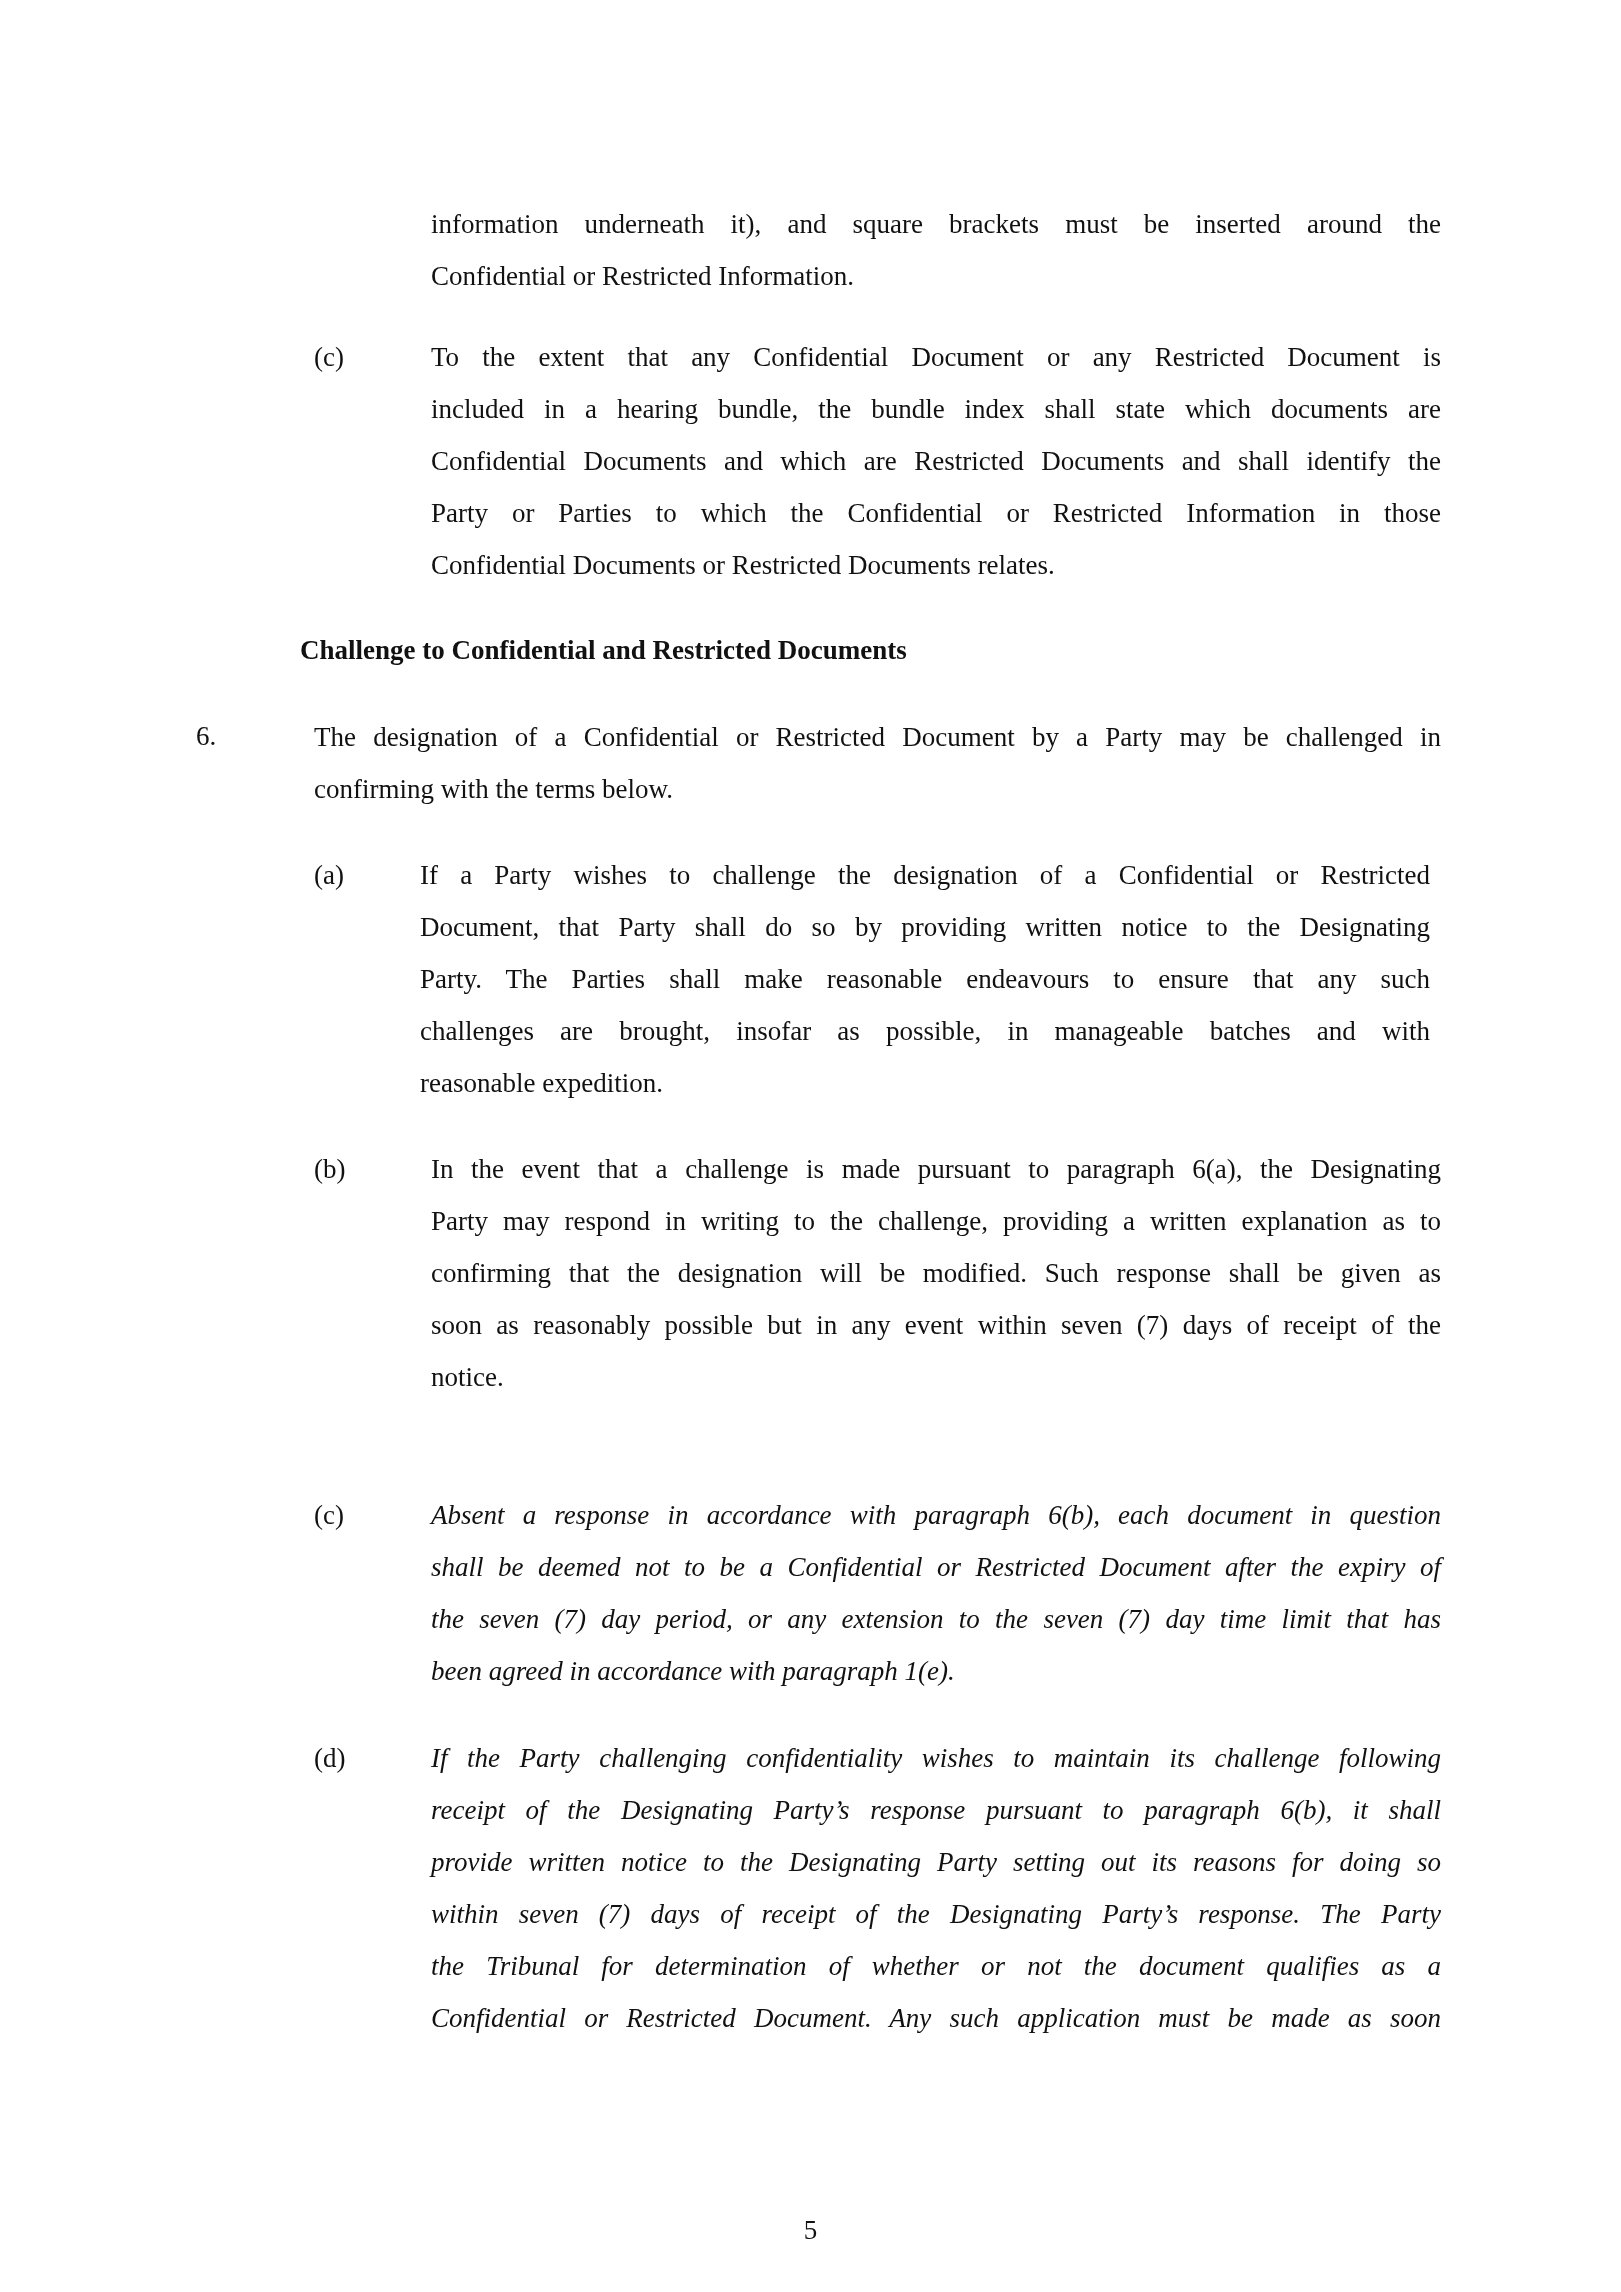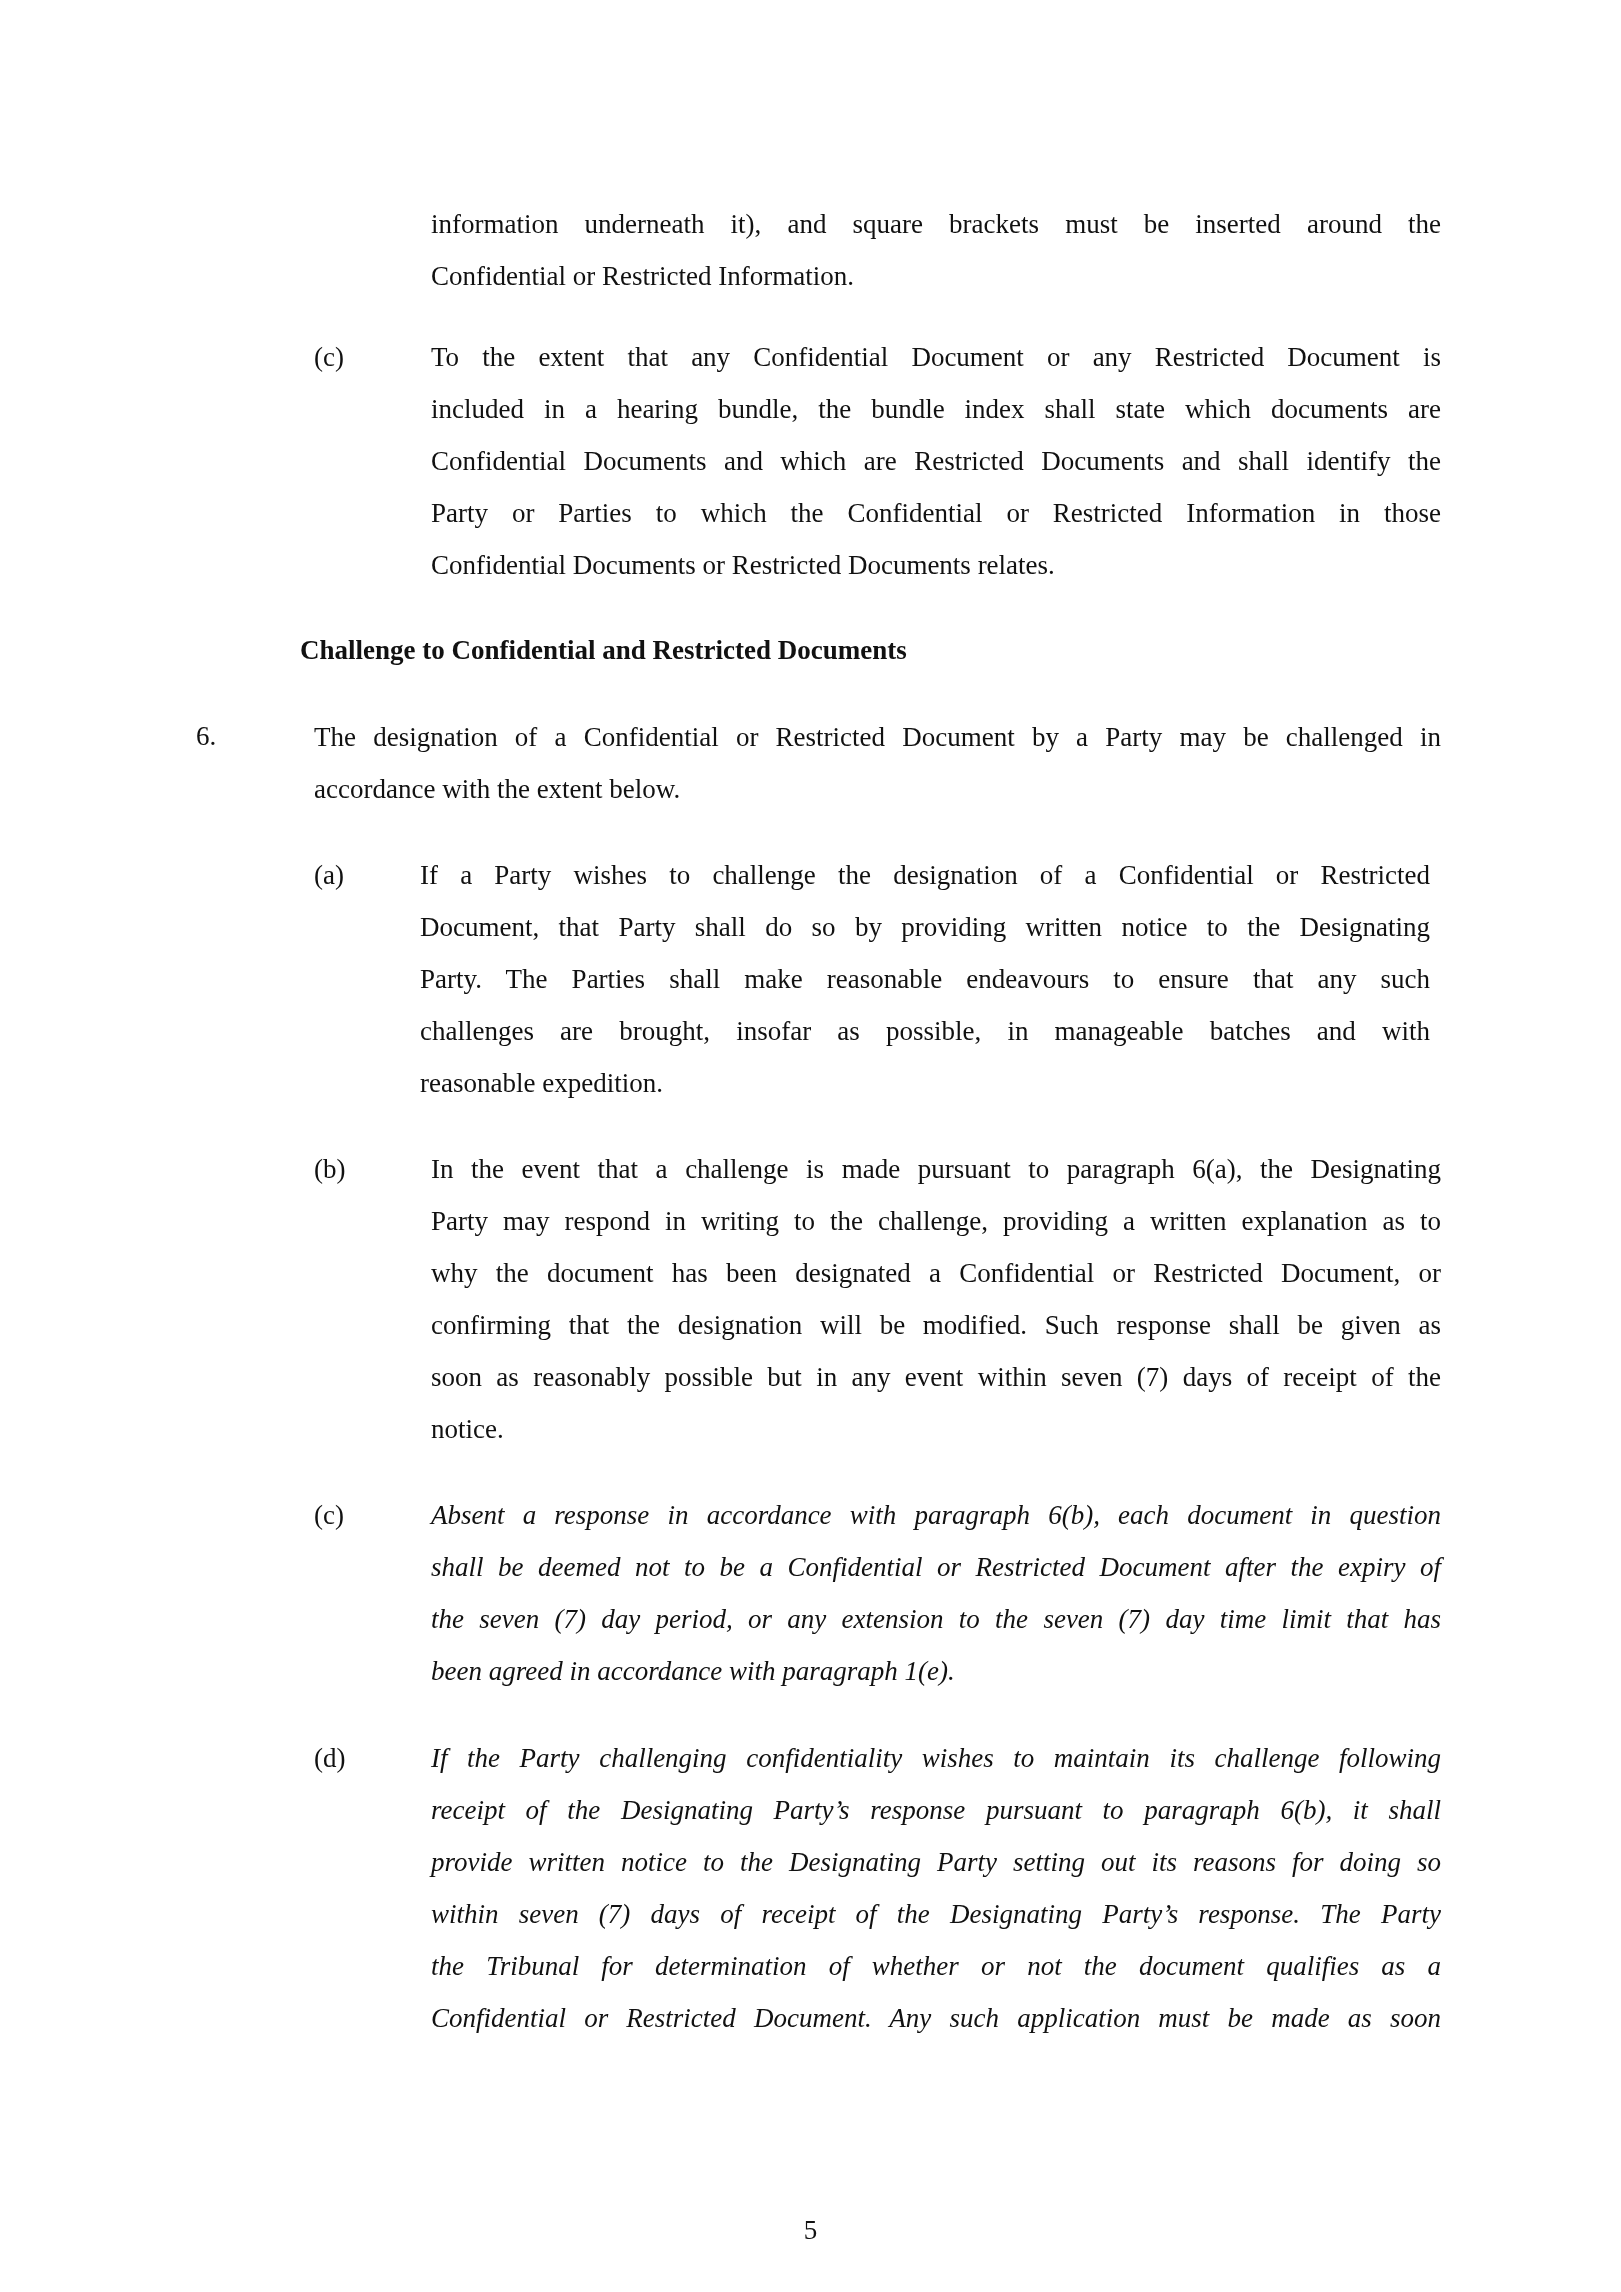--- a/index.html
+++ b/index.html
@@ -59,37 +59,36 @@
   <span class="line">Confidential Documents and which are Restricted Documents and shall identify the</span>
   <span class="line">Party or Parties to which the Confidential or Restricted Information in those</span>
   <span class="line last">Confidential Documents or Restricted Documents relates.</span>
 </div>
 
 <div class="heading" style="left:300px; top:635px;">Challenge to Confidential and Restricted Documents</div>
 
 <div class="marker" style="left:196px; top:721px;">6.</div>
 <div class="text" style="left:314px; top:711px; width:1127px;">
   <span class="line">The designation of a Confidential or Restricted Document by a Party may be challenged in</span>
-  <span class="line last">accordance with the extent below.</span>
+  <span class="line last">confirming with the terms below.</span>
 </div>
 
 <div class="marker" style="left:314px; top:860px;">(a)</div>
 <div class="text" style="left:420px; top:849px; width:1010px;">
   <span class="line">If a Party wishes to challenge the designation of a Confidential or Restricted</span>
   <span class="line">Document, that Party shall do so by providing written notice to the Designating</span>
   <span class="line">Party. The Parties shall make reasonable endeavours to ensure that any such</span>
   <span class="line">challenges are brought, insofar as possible, in manageable batches and with</span>
   <span class="line last">reasonable expedition.</span>
 </div>
 
 <div class="marker" style="left:314px; top:1154px;">(b)</div>
 <div class="text" style="left:431px; top:1143px; width:1010px;">
   <span class="line">In the event that a challenge is made pursuant to paragraph 6(a), the Designating</span>
   <span class="line">Party may respond in writing to the challenge, providing a written explanation as to</span>
-  <span class="line">why the document has been designated a Confidential or Restricted Document, or</span>
   <span class="line">confirming that the designation will be modified. Such response shall be given as</span>
   <span class="line">soon as reasonably possible but in any event within seven (7) days of receipt of the</span>
   <span class="line last">notice.</span>
 </div>
 
 <div class="marker" style="left:314px; top:1500px;">(c)</div>
 <div class="text" style="left:431px; top:1489px; width:1010px;font-style:italic;">
   <span class="line">Absent a response in accordance with paragraph 6(b), each document in question</span>
   <span class="line">shall be deemed not to be a Confidential or Restricted Document after the expiry of</span>
   <span class="line">the seven (7) day period, or any extension to the seven (7) day time limit that has</span>

